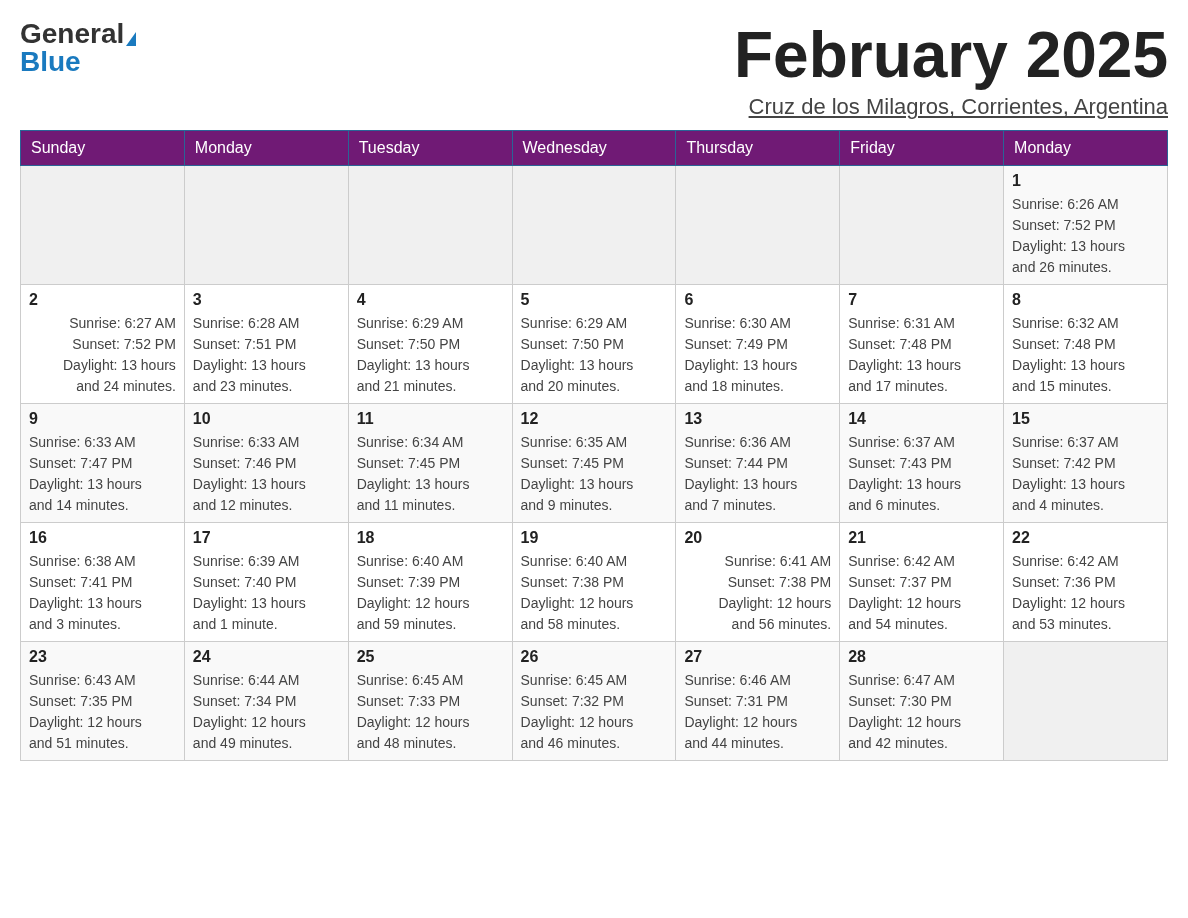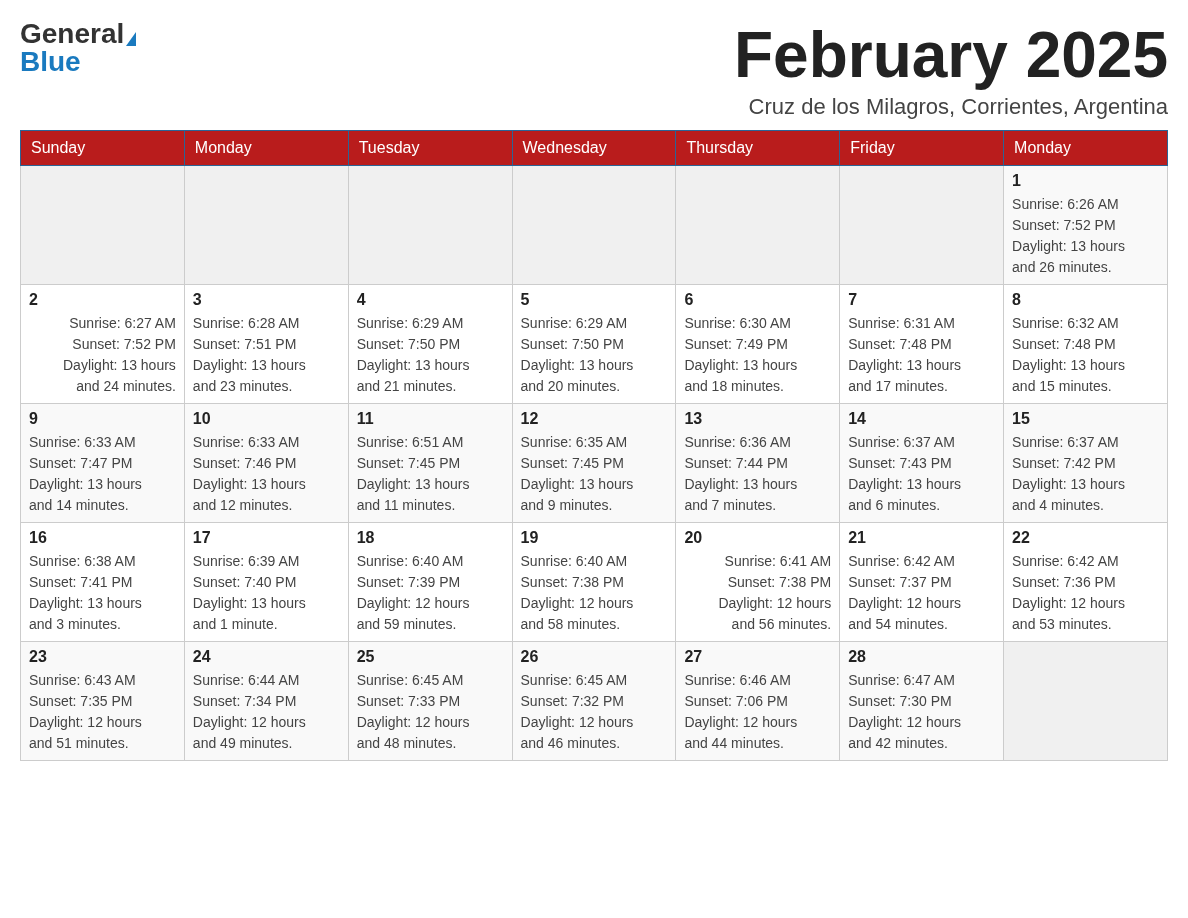--- a/index.html
+++ b/index.html
@@ -48,28 +48,29 @@
     .month-title {
       font-size: 64px;
       font-weight: bold;
       color: #222;
       line-height: 1.1;
     }
     .location-title {
       font-size: 22px;
       color: #444;
       margin-top: 4px;
+      text-decoration: underline;
     }
     .calendar {
       width: 100%;
       border-collapse: collapse;
       margin-top: 10px;
     }
     .calendar th {
-      background-color: #b91c1c;
+      background-color: #701a75;
       color: #fff;
       font-size: 16px;
       font-weight: normal;
       padding: 8px 10px;
       text-align: left;
       border: 1px solid #2a6496;
     }
     .calendar td {
       vertical-align: top;
       padding: 6px 8px;
@@ -212,21 +213,21 @@
         </td>
         <td>
           <span class="day-number">10</span>
           <div class="day-info" style="white-space: pre-line;">Sunrise: 6:33 AM
 Sunset: 7:46 PM
 Daylight: 13 hours
 and 12 minutes.</div>
         </td>
         <td>
           <span class="day-number">11</span>
-          <div class="day-info" style="white-space: pre-line;">Sunrise: 6:51 AM
+          <div class="day-info" style="white-space: pre-line;">Sunrise: 6:34 AM
 Sunset: 7:45 PM
 Daylight: 13 hours
 and 11 minutes.</div>
         </td>
         <td>
           <span class="day-number">12</span>
           <div class="day-info" style="white-space: pre-line;">Sunrise: 6:35 AM
 Sunset: 7:45 PM
 Daylight: 13 hours
 and 9 minutes.</div>
@@ -329,21 +330,21 @@
         <td>
           <span class="day-number">26</span>
           <div class="day-info" style="white-space: pre-line;">Sunrise: 6:45 AM
 Sunset: 7:32 PM
 Daylight: 12 hours
 and 46 minutes.</div>
         </td>
         <td>
           <span class="day-number">27</span>
           <div class="day-info" style="white-space: pre-line;">Sunrise: 6:46 AM
-Sunset: 7:06 PM
+Sunset: 7:31 PM
 Daylight: 12 hours
 and 44 minutes.</div>
         </td>
         <td>
           <span class="day-number">28</span>
           <div class="day-info" style="white-space: pre-line;">Sunrise: 6:47 AM
 Sunset: 7:30 PM
 Daylight: 12 hours
 and 42 minutes.</div>
         </td>

